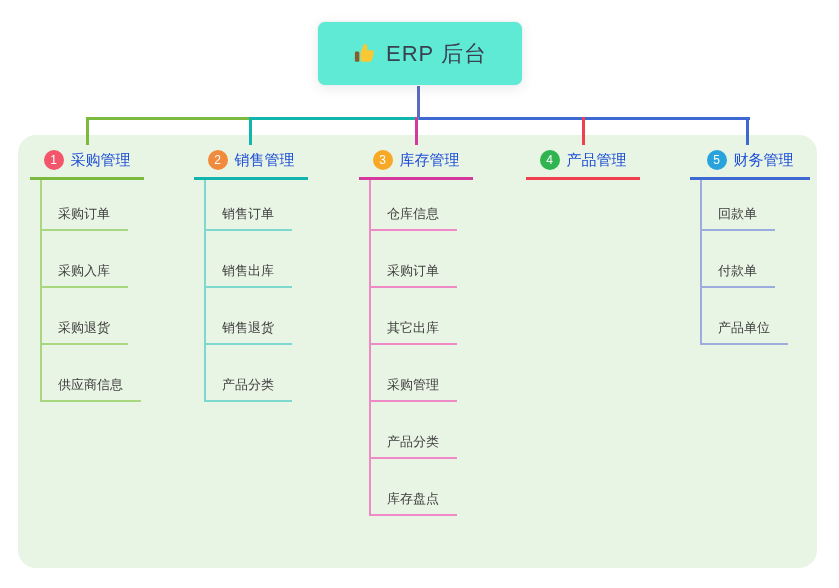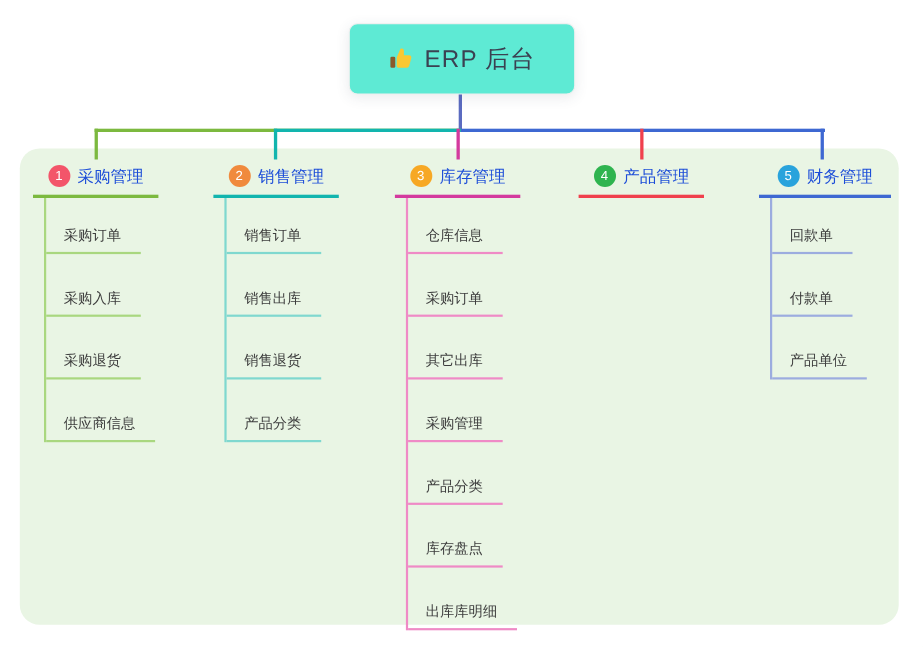--- a/index.html
+++ b/index.html
@@ -156,23 +156,20 @@
         </div>
       <div class="child">
           <span>采购管理</span>
         </div>
       <div class="child">
           <span>产品分类</span>
         </div>
       <div class="child">
           <span>库存盘点</span>
         </div>
-      <div class="child">
-          <span>出库库明细</span>
-        </div>
     </div>
   </div>
 
   <div class="branch b4">
     <div class="btitle">
       <span class="badge">4</span>
       <span class="btext">产品管理</span>
     </div>
   </div>
 

